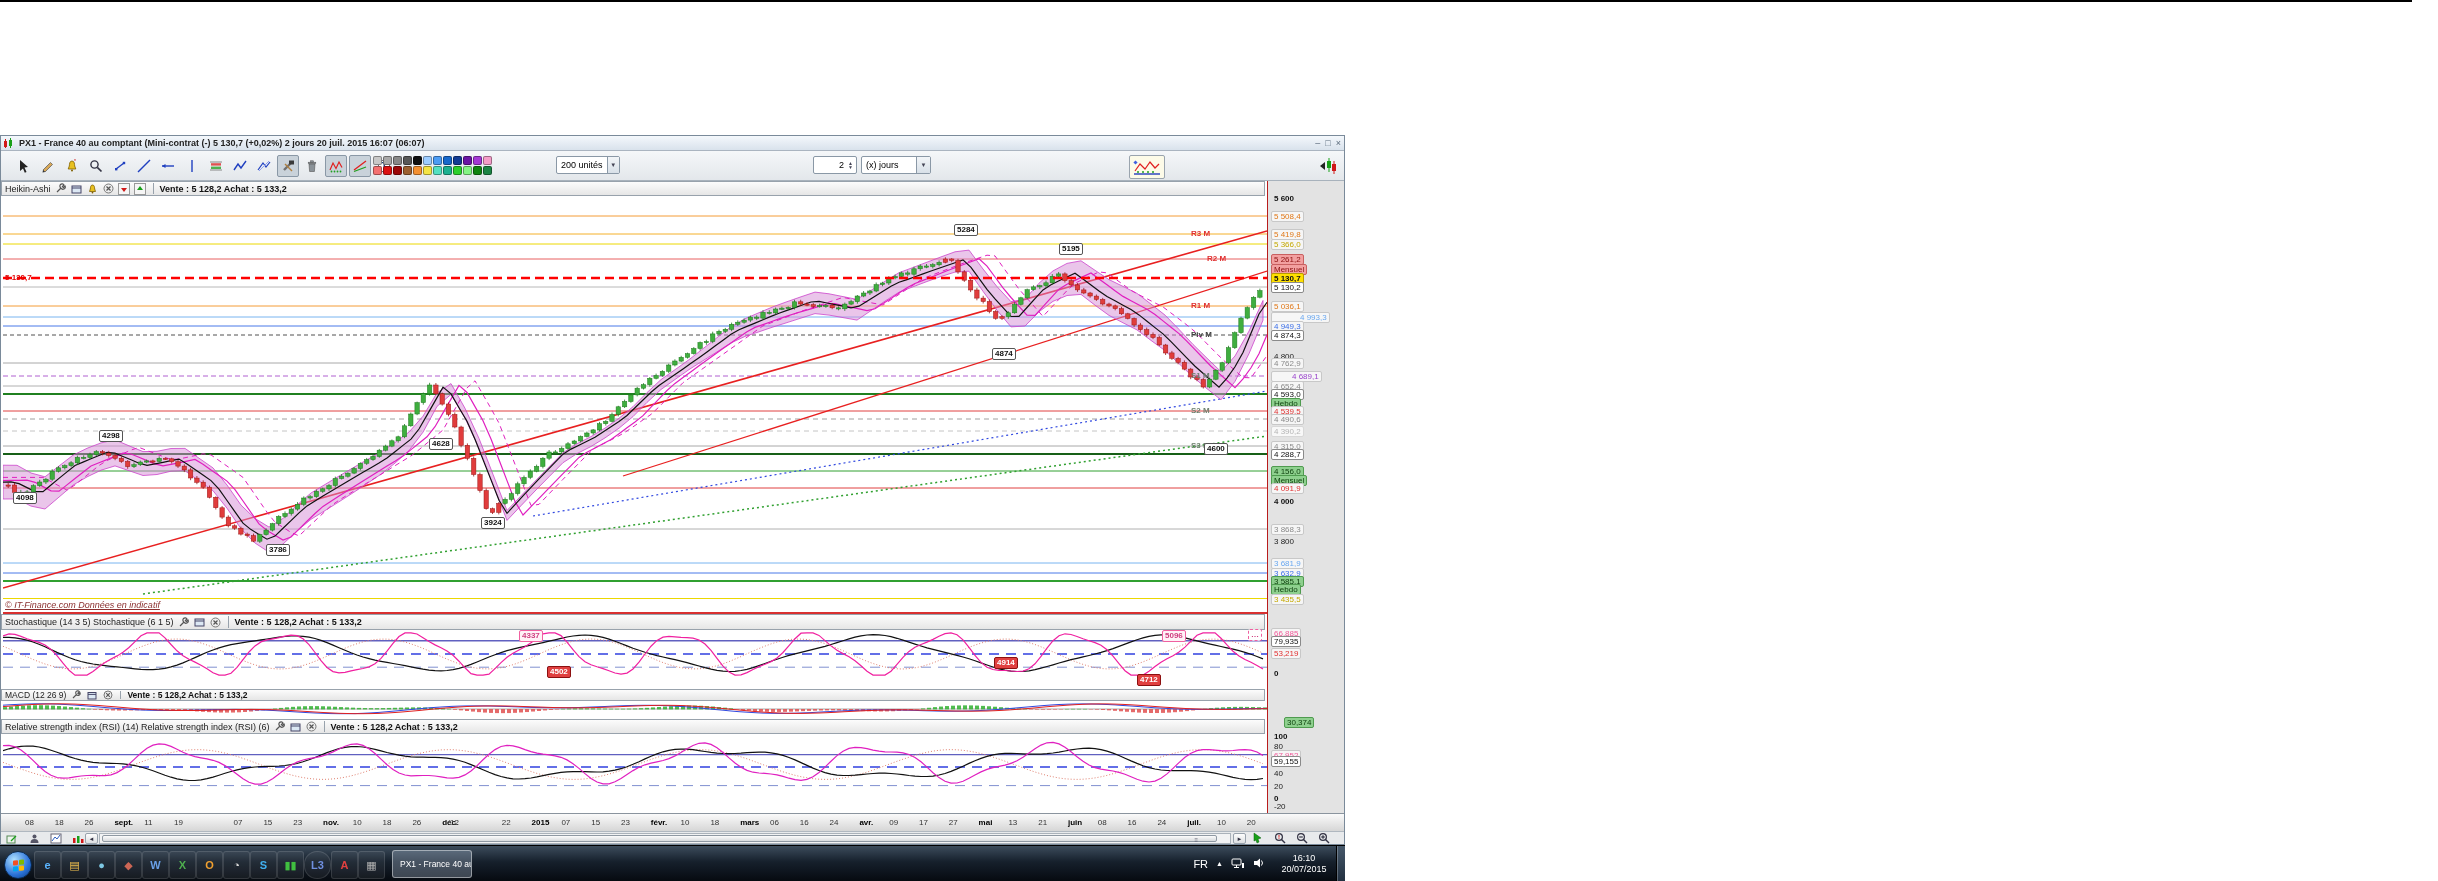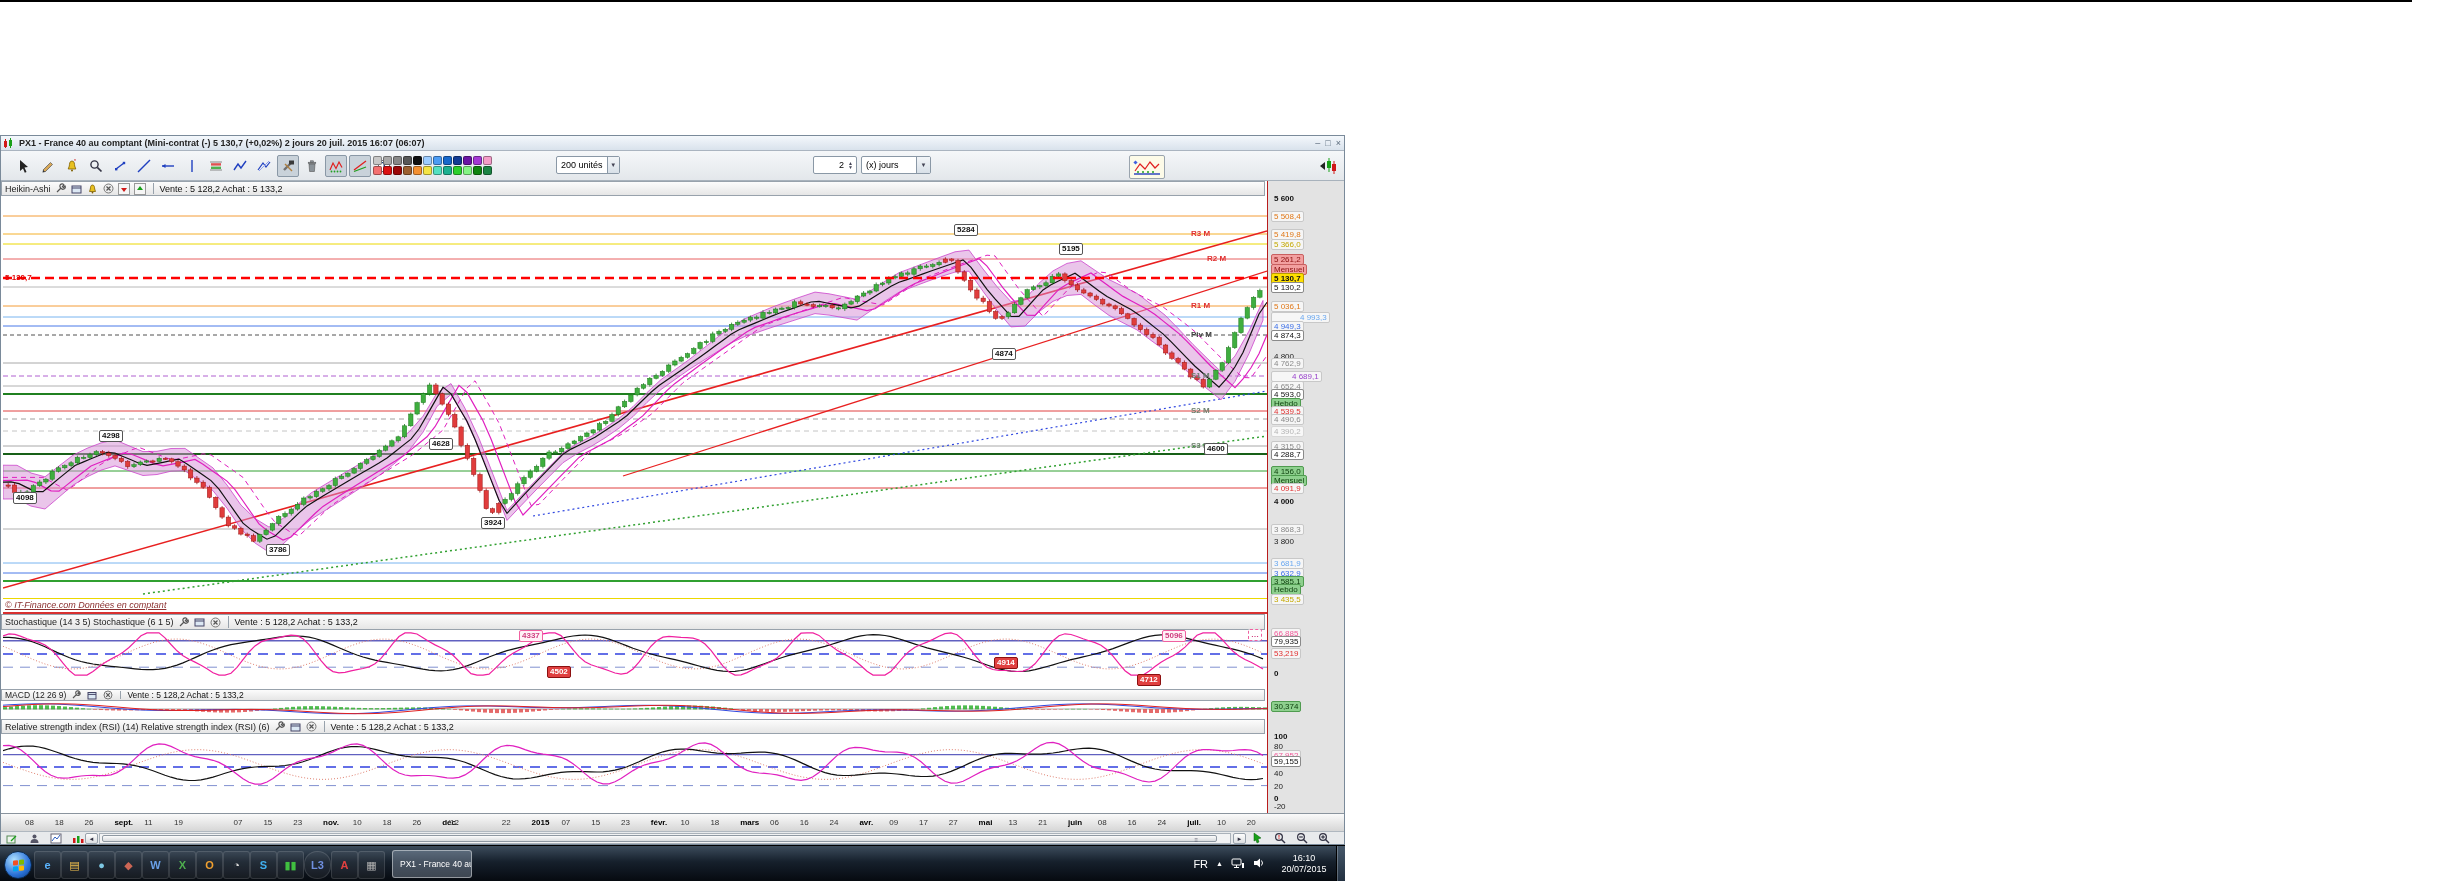--- a/index.html
+++ b/index.html
@@ -36,21 +36,21 @@
   .spin .arrs{width:9px;display:flex;flex-direction:column;align-items:center;line-height:4px;font-size:5px;color:#445;padding-right:1px;}
   .patbtn{position:absolute;left:1128px;top:4px;width:34px;height:22px;background:#fdfbe8;
           border:1px solid #9aa4ae;border-radius:2px;display:flex;align-items:center;justify-content:center;}
   .ctypebtn{position:absolute;left:1316px;top:4px;width:22px;height:22px;display:flex;align-items:center;justify-content:center;}
   
   .chartwrap{position:absolute;left:0;top:45px;width:1343px;height:663px;background:#fff;}
   .phead{position:absolute;left:0;width:1264px;background:linear-gradient(#fcfcfc,#e6e6e6);
          border:1px solid #98a2ac;display:flex;align-items:center;gap:3px;padding:0 3px;
          font-size:9px;color:#222;box-sizing:border-box;white-space:nowrap;}
   .ph-sep{width:1px;height:80%;background:#98a2ac;margin:0 3px;}
-  .ph-quote{color:#111;}
+  .ph-quote{color:#111;font-weight:bold;}
   .hic{width:13px;height:12px;display:inline-flex;align-items:center;justify-content:center;}
   svg.panel{position:absolute;left:2px;background:#fff;display:block;}
   .axis{position:absolute;left:1266px;top:0;width:77px;height:632px;background:#e3e3e3;
         border-left:1px solid #b91c1c;box-sizing:border-box;}
   .axl{position:absolute;left:3px;font-size:8px;line-height:9px;padding:0 2px;border-radius:2px;white-space:nowrap;border:1px solid transparent;}
   .axl.plain{color:#222;}
   .axl.plainb{color:#111;font-weight:bold;}
   .axl.wbox{background:#fff;border-color:#8a8a8a;color:#111;}
   .axl.ybox{background:#ffe000;border-color:#b89c00;color:#111;font-weight:bold;}
   .axl.rbox{background:#f2a0a0;border-color:#c86060;color:#8c1010;}
@@ -785,21 +785,21 @@
           <div class="co" style="left: 12px; top: 311px;">4098</div>
           <div class="co pink" style="left: 518px; top: 449px;">4337</div>
           <div class="co red" style="left: 546px; top: 485px;">4502</div>
           <div class="co red" style="left: 993px; top: 476px;">4914</div>
           <div class="co pink" style="left: 1161px; top: 449px;">5096</div>
           <div class="co red" style="left: 1136px; top: 493px;">4712</div>
           <div class="co pinkdash" style="left: 1247px; top: 448px;">…</div>
         </div>
       <div class="leftprice">5 130,7</div>
       <div class="hr-yellow"></div>
-      <div class="copyr">© IT-Finance.com  Données en comptant</div>
+      <div class="copyr">© IT-Finance.com  Données en indicatif</div>
       <div class="hr-red"></div>
 
       <div class="phead" style="top:433px;height:16px;">
         <span>Stochastique (14 3 5) Stochastique (6 1 5)</span>
         <span class="hic">
             <svg width="11" height="11">
               <path d="M2 9 L6 5 M6 5 a2.2 2.2 0 1 1 3-3 L7.4 3.6 8.4 4.6 10 3 a2.2 2.2 0 0 1-4 2" stroke="#555" stroke-width="1.2" fill="none"></path>
             </svg>
           </span>
         <span class="hic">
@@ -1128,21 +1128,21 @@
           <span class="axl plain" style="top: 355px;">3 800</span>
           <span class="axl t-lblue" style="top: 377px;">3 681,9</span>
           <span class="axl t-blue" style="top: 387px;">3 632,9</span>
           <span class="axl gbox" style="top: 395px;">3 585,1</span>
           <span class="axl gbox" style="top: 403px;">Hebdo</span>
           <span class="axl t-yellow" style="top: 413px;">3 435,5</span>
           <span class="axl t-pink" style="top: 447px;">66,885</span>
           <span class="axl wbox" style="top: 455px;">79,935</span>
           <span class="axl t-red" style="top: 467px;">53,219</span>
           <span class="axl plainb" style="top: 487px;">0</span>
-          <span class="axl gbox" style="top: 520px;">30,374</span>
+          <span class="axl gbox" style="top: 536px; margin-left: 13px;">30,374</span>
           <span class="axl plainb" style="top: 550px;">100</span>
           <span class="axl plain" style="top: 560px;">80</span>
           <span class="axl t-pink" style="top: 569px;">67,952</span>
           <span class="axl wbox" style="top: 575px;">59,155</span>
           <span class="axl plain" style="top: 587px;">40</span>
           <span class="axl plain" style="top: 600px;">20</span>
           <span class="axl plainb" style="top: 612px;">0</span>
           <span class="axl plain" style="top: 620px;">-20</span>
         </div>
 

